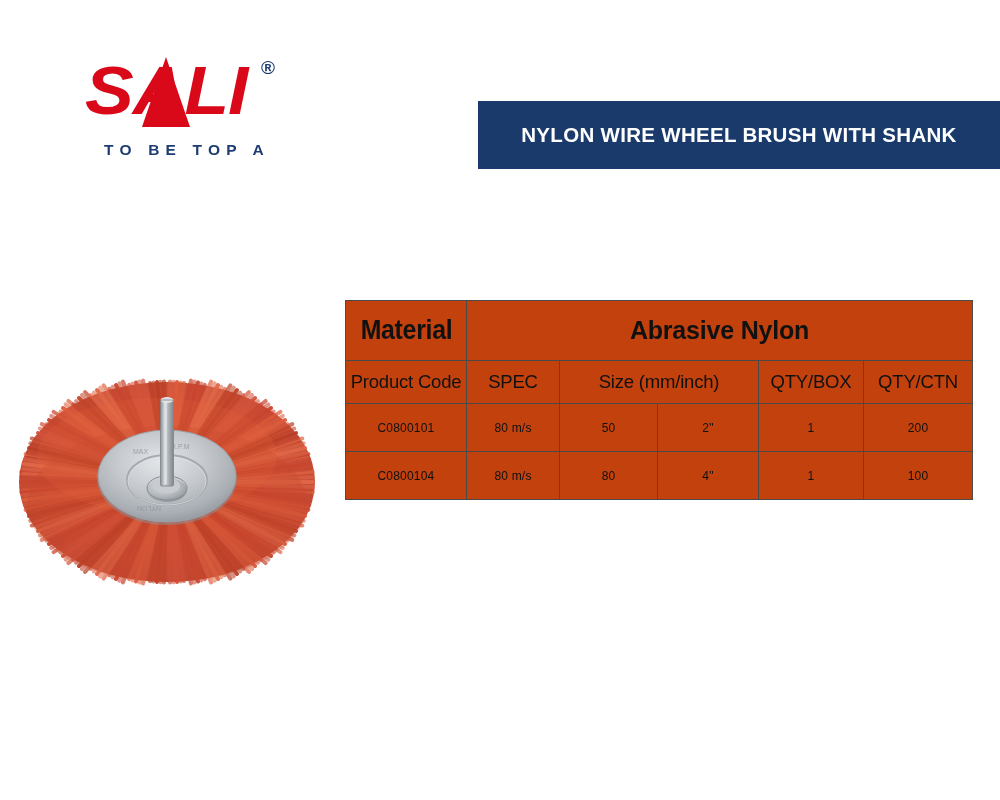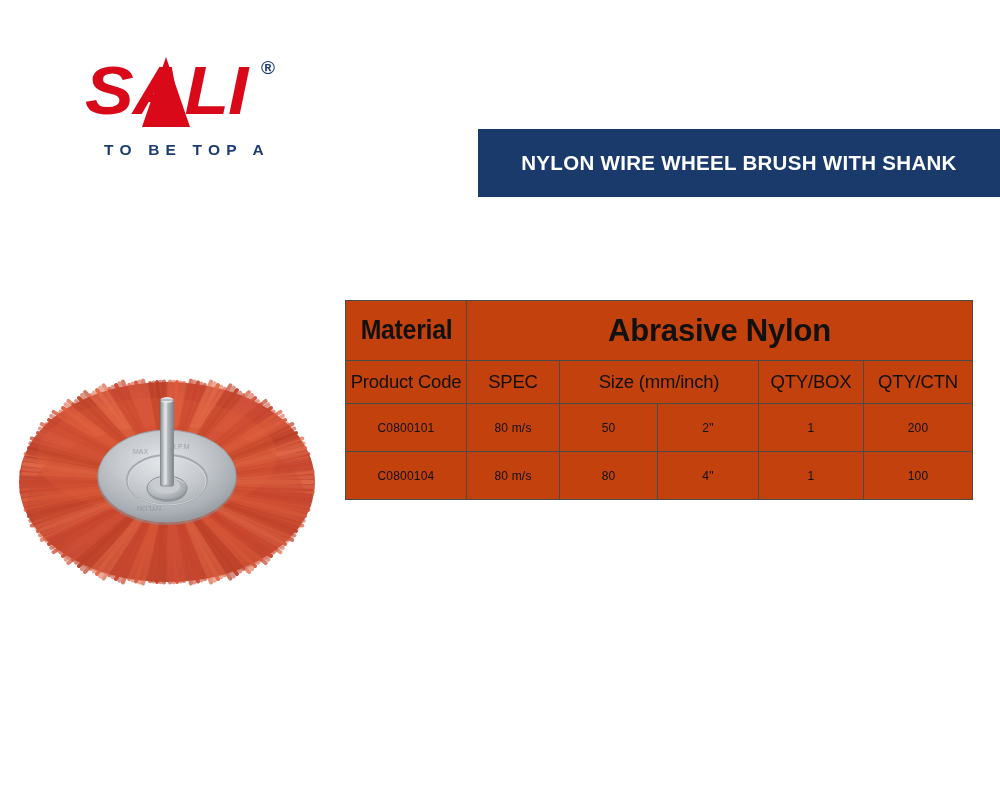--- a/index.html
+++ b/index.html
@@ -90,21 +90,20 @@
   .title-banner {
     position: absolute;
     left: 478px;
     top: 101px;
     width: 522px;
     height: 68px;
     background: #1a3a6b;
     display: flex;
     align-items: center;
     justify-content: center;
-    margin-top: 28px;
   }
   .title-banner-text {
     color: #ffffff;
     font-family: "Liberation Sans", sans-serif;
     font-weight: bold;
     font-size: 20.5px;
     letter-spacing: 0.3px;
     white-space: nowrap;
   }
 
@@ -140,21 +139,21 @@
   
   td.cell-material {
     height: 57px;
     font-size: 27px;
     font-weight: bold;
     letter-spacing: -0.3px;
     transform: scaleX(0.92);
   }
   td.cell-abrasive {
     height: 57px;
-    font-size: 31px;
+    font-size: 25px;
     font-weight: bold;
     letter-spacing: -0.2px;
   }
   
   td.cell-colhead {
     height: 40px;
     font-size: 18.5px;
     font-weight: normal;
     letter-spacing: -0.2px;
     margin-left: 31px;

